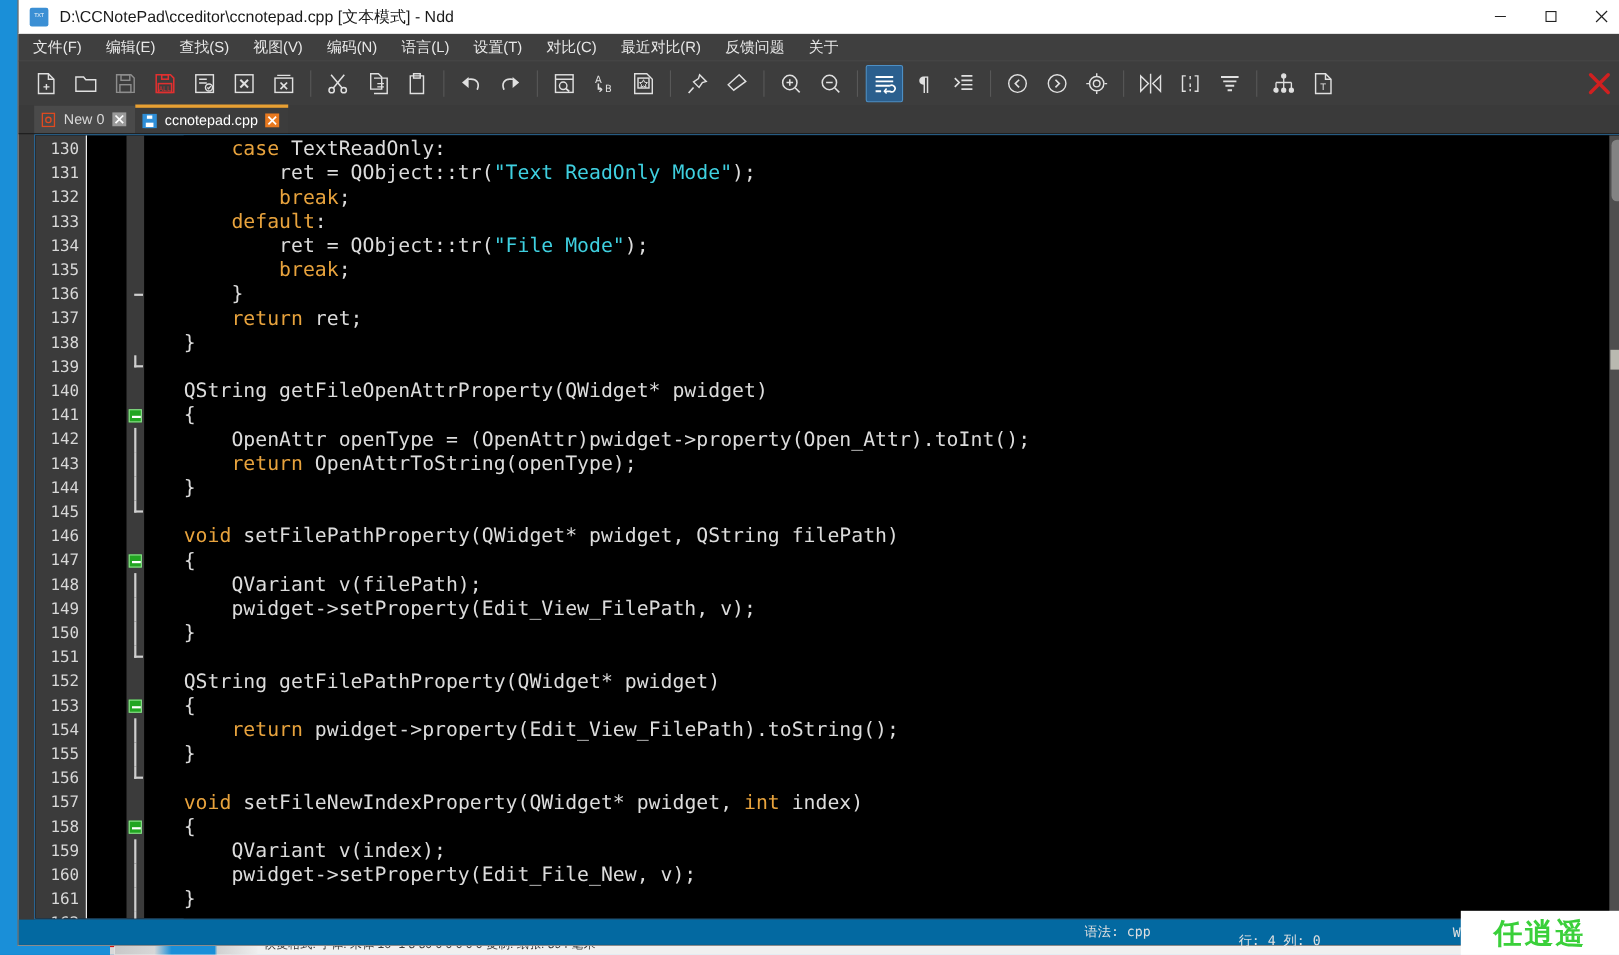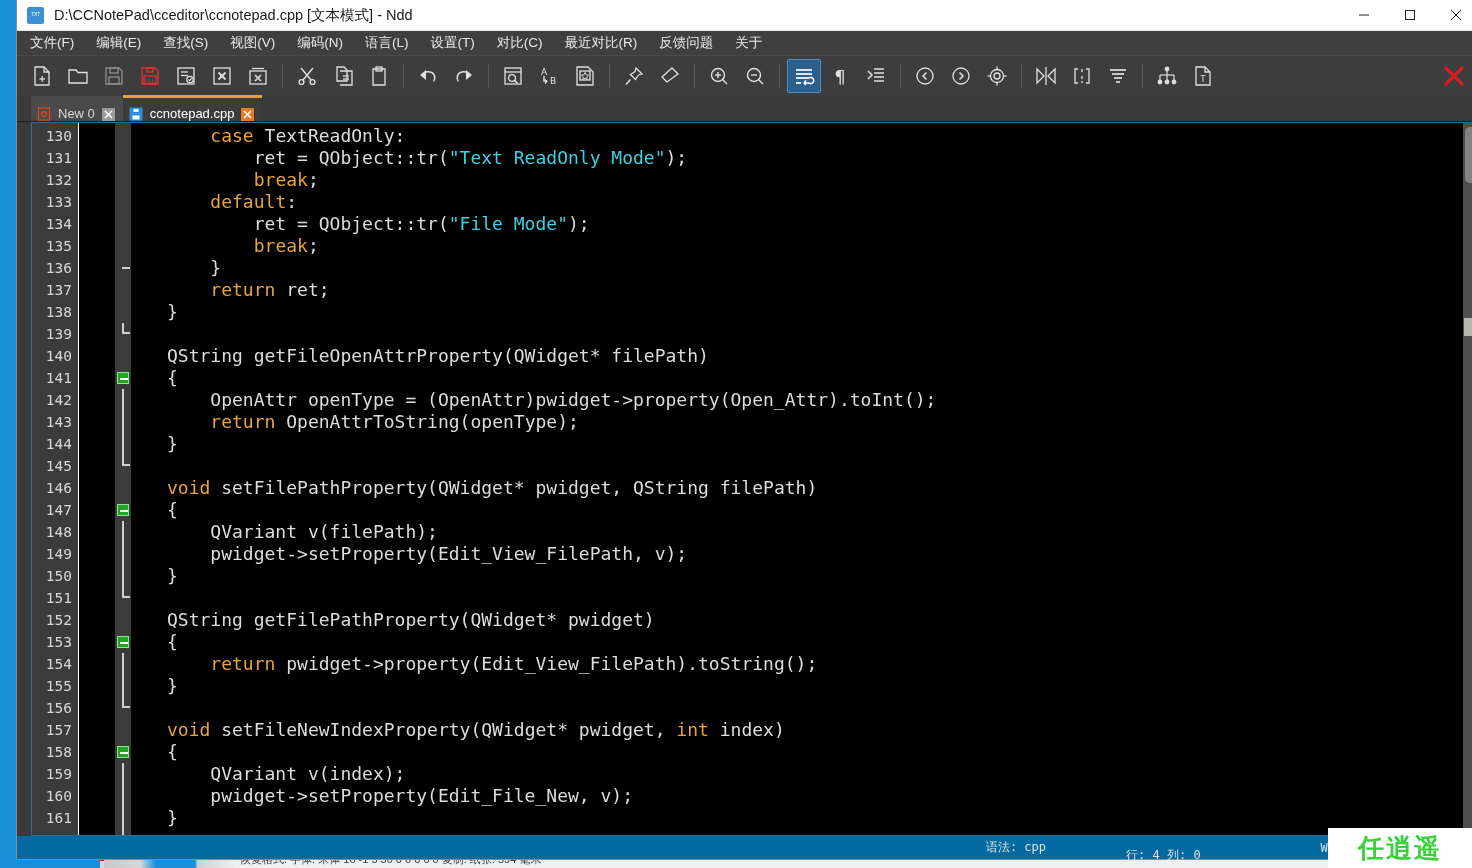--- a/index.html
+++ b/index.html
@@ -120,21 +120,21 @@
   }
 
   
   .tabbar {
     height: 26px; background: #3a3a3a;
     display: flex; align-items: flex-end;
     flex: 0 0 26px; padding-left: 14px;
     border-bottom: 1px solid #1d1d1d;
   }
   .tab {
-    height: 25px; display: flex; align-items: flex-end;
+    height: 25px; display: flex; align-items: center;
     padding: 0 8px 0 6px; gap: 7px;
     font-size: 13px; color: #d8d8d8;
     background: #4a4a4a;
     font-family: "Liberation Sans", sans-serif;
     position: relative;
   }
   .tab.active {
     background: #3c3c3c; color: #ffffff;
     border-top: 3px solid #e8a033;
     height: 26px;
@@ -709,21 +709,21 @@
         <div class="cline"><span class="p">    </span><span class="k">case</span><span class="p"> TextReadOnly:</span></div>
         <div class="cline"><span class="p">        ret = QObject::tr(</span><span class="s">"Text ReadOnly Mode"</span><span class="p">);</span></div>
         <div class="cline"><span class="p">        </span><span class="k">break</span><span class="p">;</span></div>
         <div class="cline"><span class="p">    </span><span class="k">default</span><span class="p">:</span></div>
         <div class="cline"><span class="p">        ret = QObject::tr(</span><span class="s">"File Mode"</span><span class="p">);</span></div>
         <div class="cline"><span class="p">        </span><span class="k">break</span><span class="p">;</span></div>
         <div class="cline"><span class="p">    }</span></div>
         <div class="cline"><span class="p">    </span><span class="k">return</span><span class="p"> ret;</span></div>
         <div class="cline"><span class="p">}</span></div>
         <div class="cline"><span class="p"></span></div>
-        <div class="cline"><span class="p">QString getFileOpenAttrProperty(QWidget* filePath)</span></div>
+        <div class="cline"><span class="p">QString getFileOpenAttrProperty(QWidget* pwidget)</span></div>
         <div class="cline"><span class="p">{</span></div>
         <div class="cline"><span class="p">    OpenAttr openType = (OpenAttr)pwidget-&gt;property(Open_Attr).toInt();</span></div>
         <div class="cline"><span class="p">    </span><span class="k">return</span><span class="p"> OpenAttrToString(openType);</span></div>
         <div class="cline"><span class="p">}</span></div>
         <div class="cline"><span class="p"></span></div>
         <div class="cline"><span class="k">void</span><span class="p"> setFilePathProperty(QWidget* pwidget, QString filePath)</span></div>
         <div class="cline"><span class="p">{</span></div>
         <div class="cline"><span class="p">    QVariant v(filePath);</span></div>
         <div class="cline"><span class="p">    pwidget-&gt;setProperty(Edit_View_FilePath, v);</span></div>
         <div class="cline"><span class="p">}</span></div>

